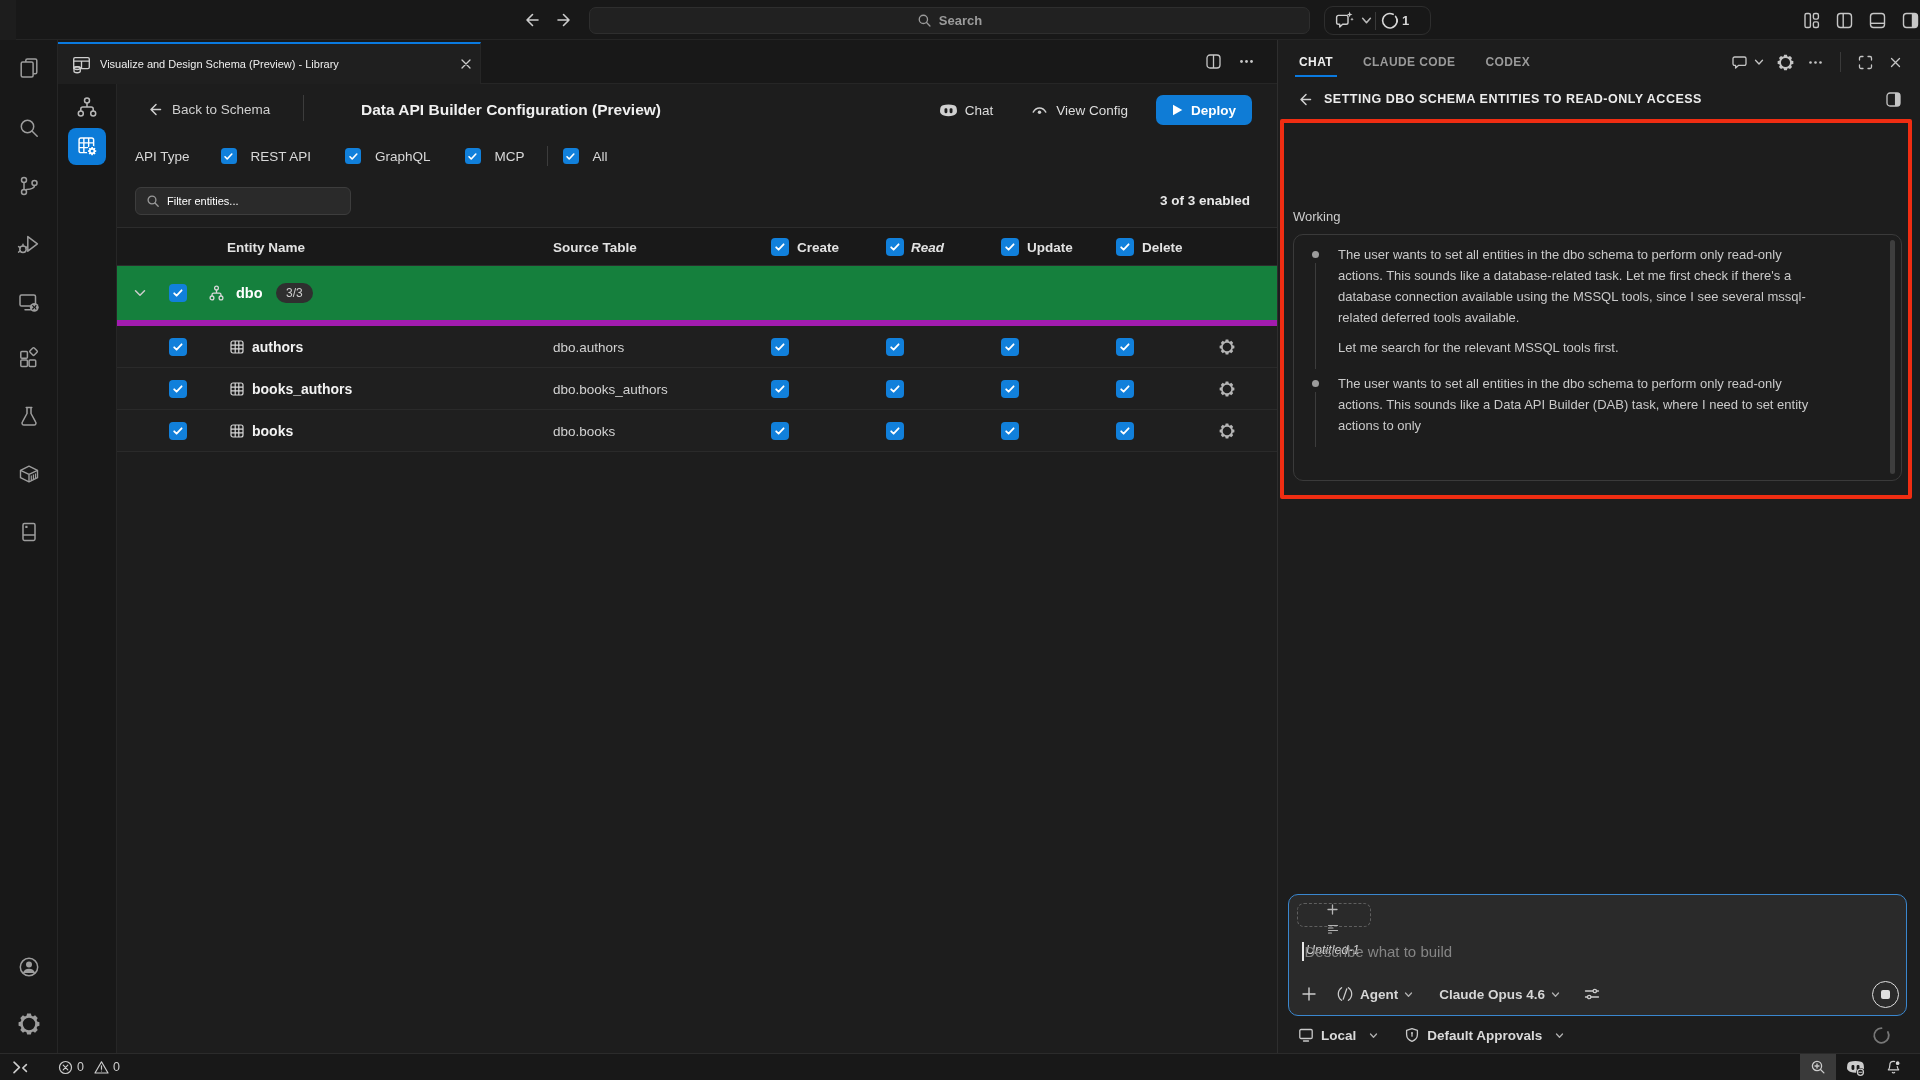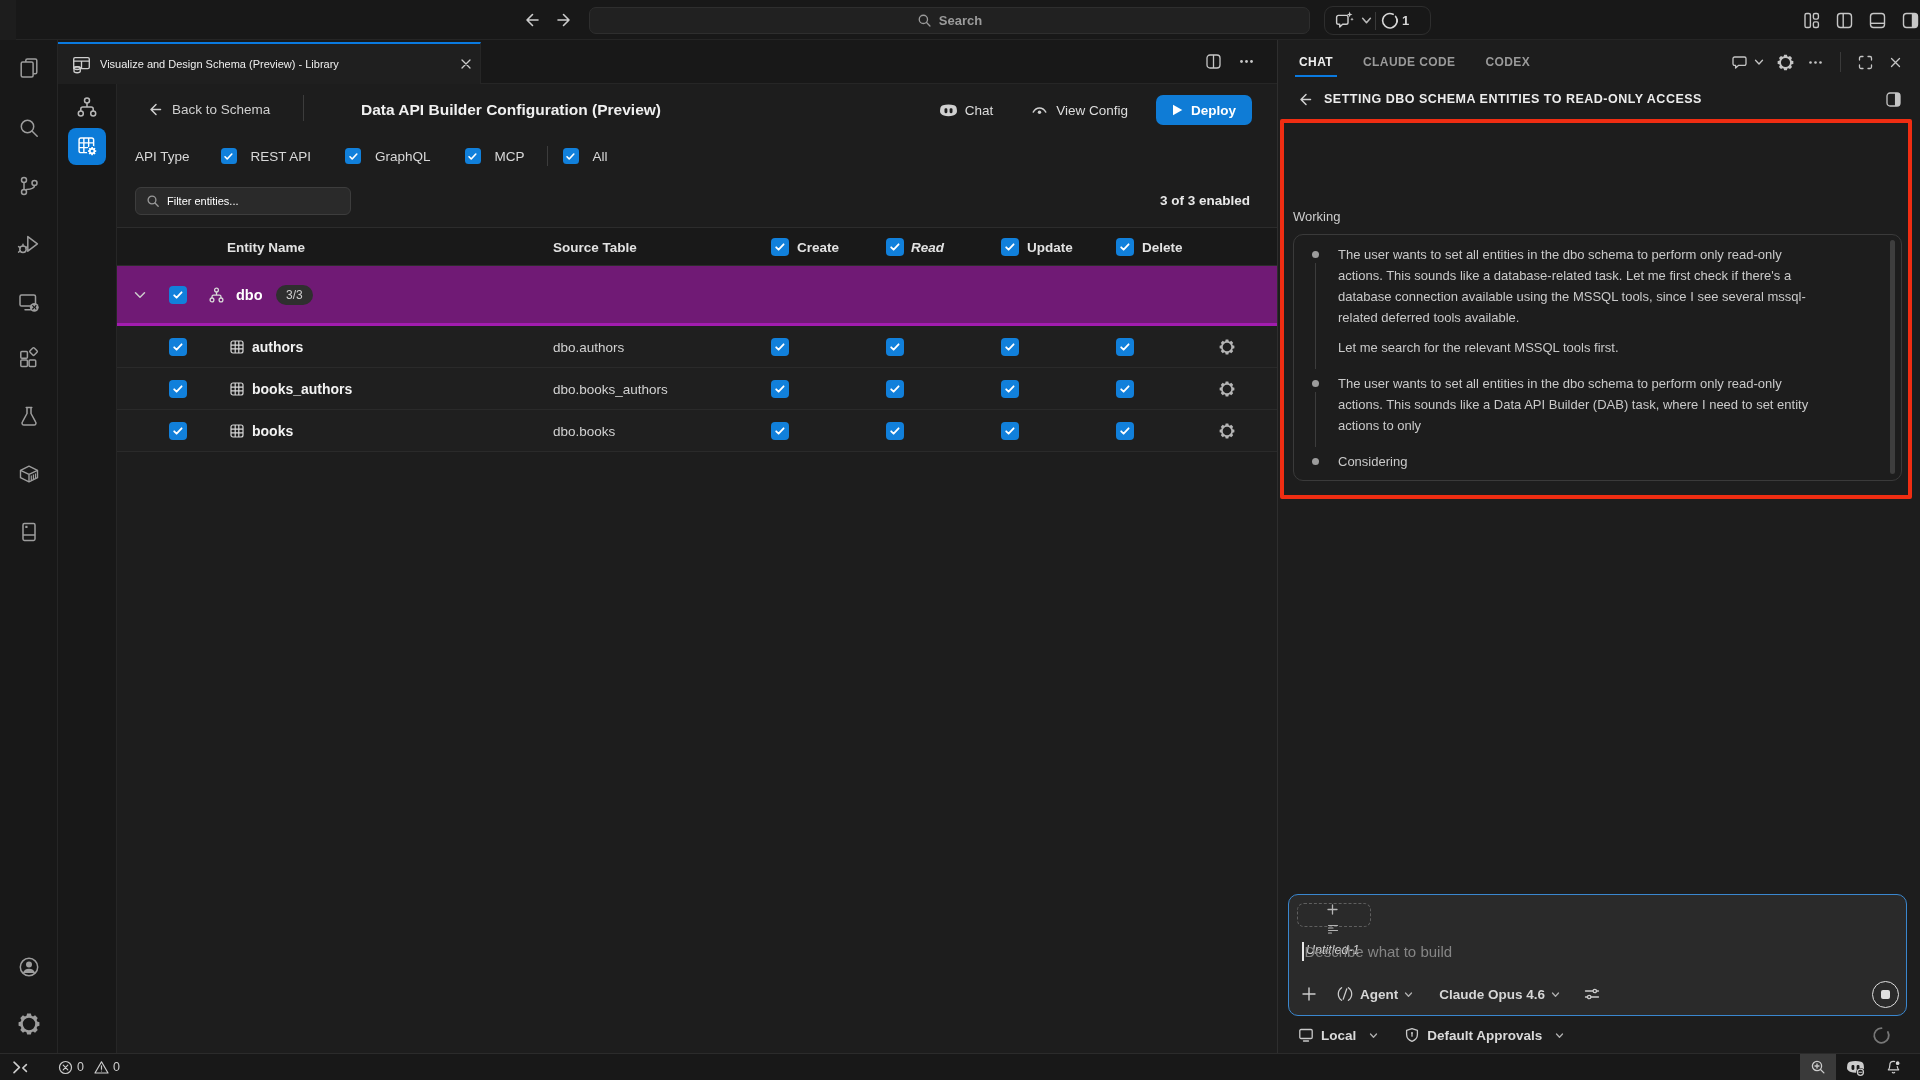--- a/index.html
+++ b/index.html
@@ -93,21 +93,21 @@
   .filter-box { position:absolute; left:18px; top:18px; width:216px; height:28px; background:#2a2a2a;
     border:1px solid #3d3d3d; border-radius:6px; display:flex; align-items:center; padding:0 10px; gap:7px; }
   .filter-box .ic14 { width:14px; height:14px; color:#9a9a9a; }
   .filter-ph { color:#ffffff; font-size:11px; }
   .enabled-count { position:absolute; right:27px; top:24px; color:#e8e8e8; font-size:13.5px; font-weight:600; }
 
   
   .etable { position:absolute; left:0; top:143px; width:1160px; }
   .t-headrow { position:relative; height:39px; background:#191919; border-top:1px solid #2c2c2c;
     border-bottom:1px solid #2c2c2c; font-size:13.5px; font-weight:600; color:#e2e2e2; }
-  .t-grouprow { position:relative; height:60px; background:#701a75; border-bottom:3px solid #a21caf; }
+  .t-grouprow { position:relative; height:60px; background:#15803d; border-bottom:6px solid #a21caf; }
   .t-row { position:relative; height:42px; background:#1f1f1f; border-bottom:1px solid #2a2a2a; }
   .tc { position:absolute; top:50%; transform:translateY(-50%); white-space:nowrap; }
   .col-entity { left:110px; }
   .col-source { left:436px; }
   .col-c  { left:654px; } .col-c-lb  { left:680px; }
   .col-r  { left:769px; } .col-r-lb  { left:794px;font-style:italic; }
   .col-u  { left:884px; } .col-u-lb  { left:910px; }
   .col-d  { left:999px; } .col-d-lb  { left:1025px; }
   .col-gear { left:1102px; width:16px; height:16px; color:#b5b5b5; }
   .col-cb { left:52px; }
@@ -732,24 +732,20 @@
         <span class="dot"></span>
         <span class="rail"></span>
         <p>The user wants to set all entities in the dbo schema to perform only read-only actions. This sounds like a database-related task. Let me first check if there's a database connection available using the MSSQL tools, since I see several mssql-related deferred tools available.</p>
         <p>Let me search for the relevant MSSQL tools first.</p>
       </div>
       <div class="thought">
         <span class="dot"></span>
         <span class="rail"></span>
         <p>The user wants to set all entities in the dbo schema to perform only read-only actions. This sounds like a Data API Builder (DAB) task, where I need to set entity actions to only</p>
       </div>
-      <div class="thought">
-        <span class="dot"></span>
-        <p>Considering</p>
-      </div>
     </div>
     <div class="t-scrollbar"></div>
 
     <div class="chat-input">
       <div class="ctx-pill">
         <span class="pi">
           <svg viewBox="0 0 11 11" fill="none" stroke="currentColor" stroke-width="1.3" stroke-linecap="round">
               <path d="M5.5 1v9M1 5.5h9"></path>
             </svg>
         </span>

